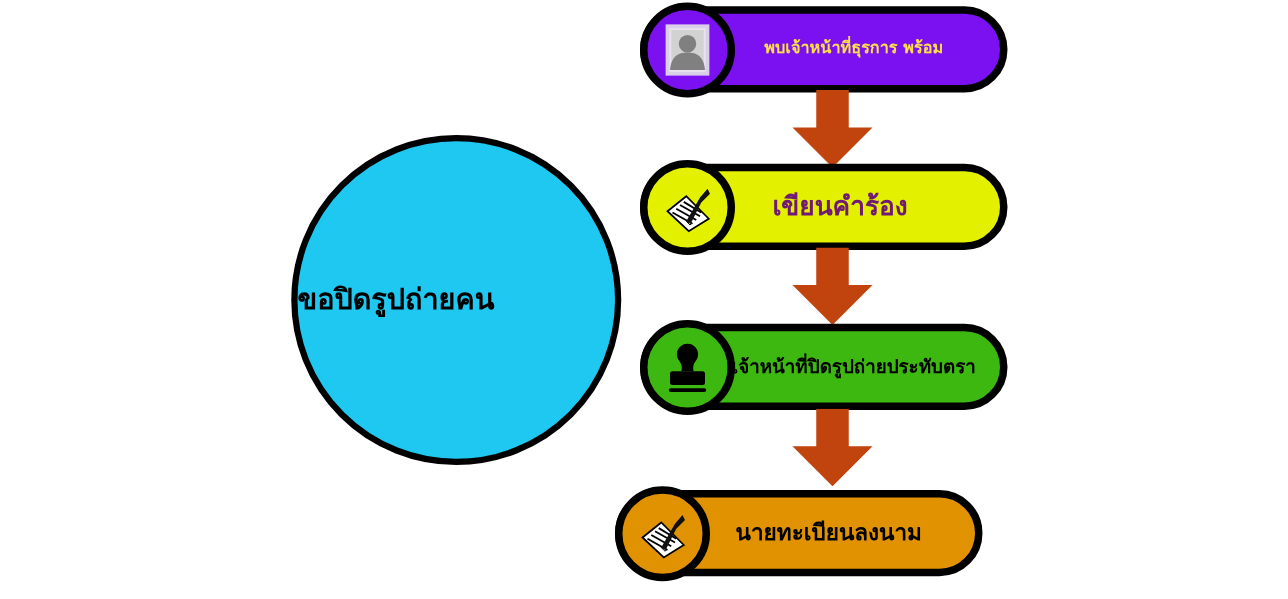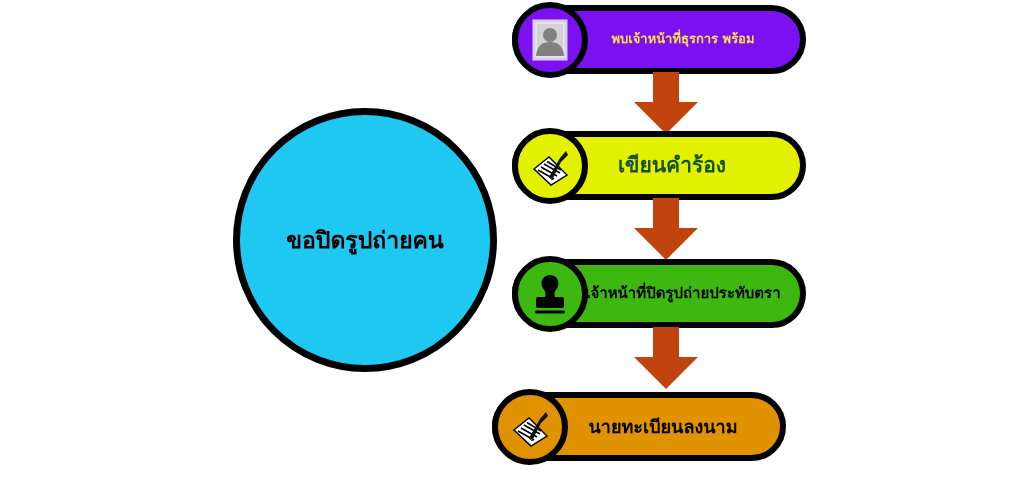--- a/index.html
+++ b/index.html
@@ -20,25 +20,25 @@
 
   
   .main-circle {
     position: absolute;
     left: 233px;
     top: 108px;
     width: 264px;
     height: 264px;
     border-radius: 50%;
     background: var(--circle-fill, #1EC8F0);
-    border: 7px solid #737373;
+    border: 5px solid #737373;
     box-sizing: border-box;
     display: flex;
     flex-direction: column;
-    align-items: center;
+    align-items: flex-start;
     justify-content: center;
     text-align: center;
   }
   .main-circle .cline {
     color: #000000;
     font-weight: bold;
     font-size: 23px;
     line-height: 31px;
     letter-spacing: 0px;
     white-space: nowrap;
@@ -139,21 +139,21 @@
         <g stroke="#000000" stroke-width="1.5">
           <line x1="11" y1="27" x2="27" y2="36"></line>
           <line x1="14" y1="24" x2="30" y2="33"></line>
           <line x1="17" y1="21" x2="33" y2="30"></line>
           <line x1="20" y1="18.5" x2="34" y2="27"></line>
         </g>
         <path d="M22 34 L33 15 L39 8 L41 12 L34 19 L25 37 Z" fill="#111111"></path>
         <path d="M22 34 L26 36 L25 37 Z" fill="#FFFFFF" stroke="#111111" stroke-width="0.8"></path>
       </svg>
     </div>
-    <div class="step-label" style="color: #14532d; padding-left: 36px;">
+    <div class="step-label" style="color: #701a75; padding-left: 36px;">
       <span class="tline">เขียนคำร้อง</span>
     </div>
   </div>
 
   <div class="arrow" id="arrow-2">
     <svg viewBox="0 0 76 62" preserveAspectRatio="none" aria-hidden="true">
       <polygon points="25,0 51,0 51,30 70,30 38,62 6,30 25,30" fill="#C1440E"></polygon>
     </svg>
   </div>
 

